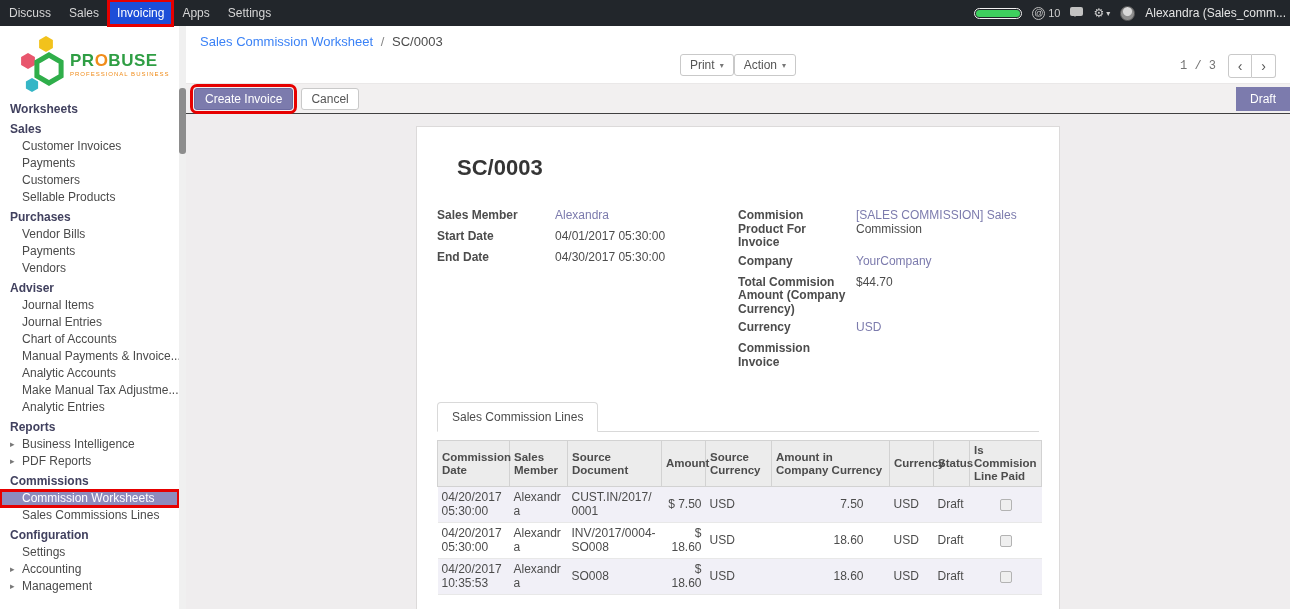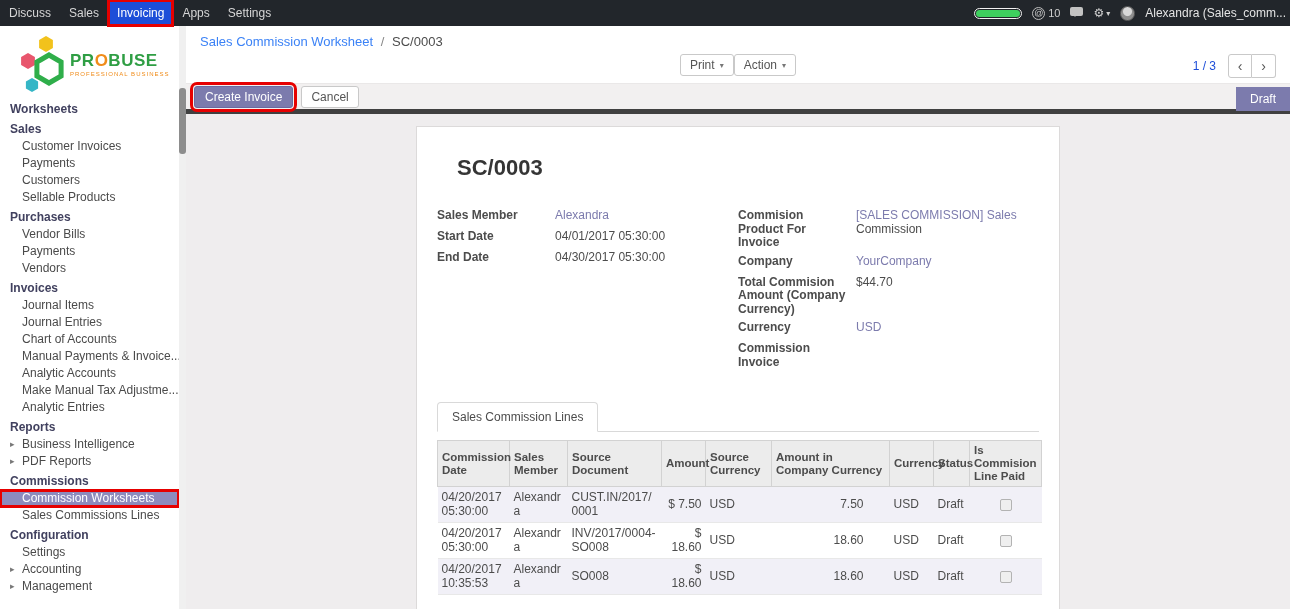--- a/index.html
+++ b/index.html
@@ -43,26 +43,26 @@
   .control-panel{background:#fff;height:58px;padding:7px 14px 0;position:relative;border-bottom:1px solid #eae8e8;}
   .breadcrumb{font-size:13px;line-height:17px;}
   .bc-link{color:#3b82f6;cursor:pointer;}
   .bc-sep{color:#888;margin:0 4px;}
   .bc-current{color:#4c4c4c;}
   .cp-row2{position:relative;height:32px;margin-top:3px;}
   .cp-center{position:absolute;left:0;right:0;top:1px;display:flex;justify-content:center;gap:0;}
   .btn{font-family:inherit;font-size:12px;color:#555;background:#fff;border:1px solid #c9c9c9;border-radius:3px;padding:3px 9px;cursor:pointer;display:inline-flex;align-items:center;gap:5px;}
   .btn .caret{color:#777;}
   .pager{position:absolute;right:0;top:1px;display:flex;align-items:center;gap:12px;}
-  .pager-text{font-size:12px;color:#1d4ed8;}
+  .pager-text{font-size:12px;color:#737373;font-family:Liberation Mono, monospace;}
   .pager-btns{display:flex;}
   .pager-btn{width:24px;height:24px;background:#fff;border:1px solid #c9c9c9;color:#555;font-size:14px;cursor:pointer;line-height:20px;font-family:inherit;}
   .pager-btn.prev{border-radius:3px 0 0 3px;}
   .pager-btn.next{border-radius:0 3px 3px 0;border-left:none;}
-  .statusbar{position:relative;height:30px;background:#f2f0f0;border-bottom:5px solid #404040;display:flex;align-items:center;gap:8px;padding-left:8px;}
+  .statusbar{position:relative;height:30px;background:#f2f0f0;border-bottom:1px solid #404040;display:flex;align-items:center;gap:8px;padding-left:8px;}
   .btn-primary{font-family:inherit;font-size:12px;color:#fff;background:#7c7bad;border:1px solid #6b6aa0;border-radius:3px;padding:3px 10px;cursor:pointer;}
   .btn-primary.annotated{outline:3px solid #e60000;outline-offset:1px;}
   .status-badge{position:absolute;right:0;top:3px;height:24px;line-height:24px;background:#7c7bad;color:#fff;font-size:12px;padding:0 14px;}
 
   
   .sheet{width:644px;margin:12px auto 0;background:#fff;border:1px solid #dcdada;min-height:470px;padding:20px 20px 14px;}
   .sheet h1{font-size:22px;color:#353535;font-weight:bold;margin:8px 0 26px 20px;}
   .groups{display:flex;}
   .group{width:50%;}
   .field-row{display:flex;align-items:flex-start;min-height:18px;margin-bottom:3px;}
@@ -127,21 +127,21 @@
       <div class="sb-heading"><span>Worksheets</span></div>
       <div class="sb-heading"><span>Sales</span></div>
       <div class="sb-item"><span>Customer Invoices</span></div>
       <div class="sb-item"><span>Payments</span></div>
       <div class="sb-item"><span>Customers</span></div>
       <div class="sb-item"><span>Sellable Products</span></div>
       <div class="sb-heading"><span>Purchases</span></div>
       <div class="sb-item"><span>Vendor Bills</span></div>
       <div class="sb-item"><span>Payments</span></div>
       <div class="sb-item"><span>Vendors</span></div>
-      <div class="sb-heading"><span>Invoices</span></div>
+      <div class="sb-heading"><span>Adviser</span></div>
       <div class="sb-item"><span>Journal Items</span></div>
       <div class="sb-item"><span>Journal Entries</span></div>
       <div class="sb-item"><span>Chart of Accounts</span></div>
       <div class="sb-item"><span>Manual Payments &amp; Invoice...</span></div>
       <div class="sb-item"><span>Analytic Accounts</span></div>
       <div class="sb-item"><span>Make Manual Tax Adjustme...</span></div>
       <div class="sb-item"><span>Analytic Entries</span></div>
       <div class="sb-heading"><span>Reports</span></div>
       <div class="sb-item"><span class="sb-caret">▸</span><span>Business Intelligence</span></div>
       <div class="sb-item"><span class="sb-caret">▸</span><span>PDF Reports</span></div>

